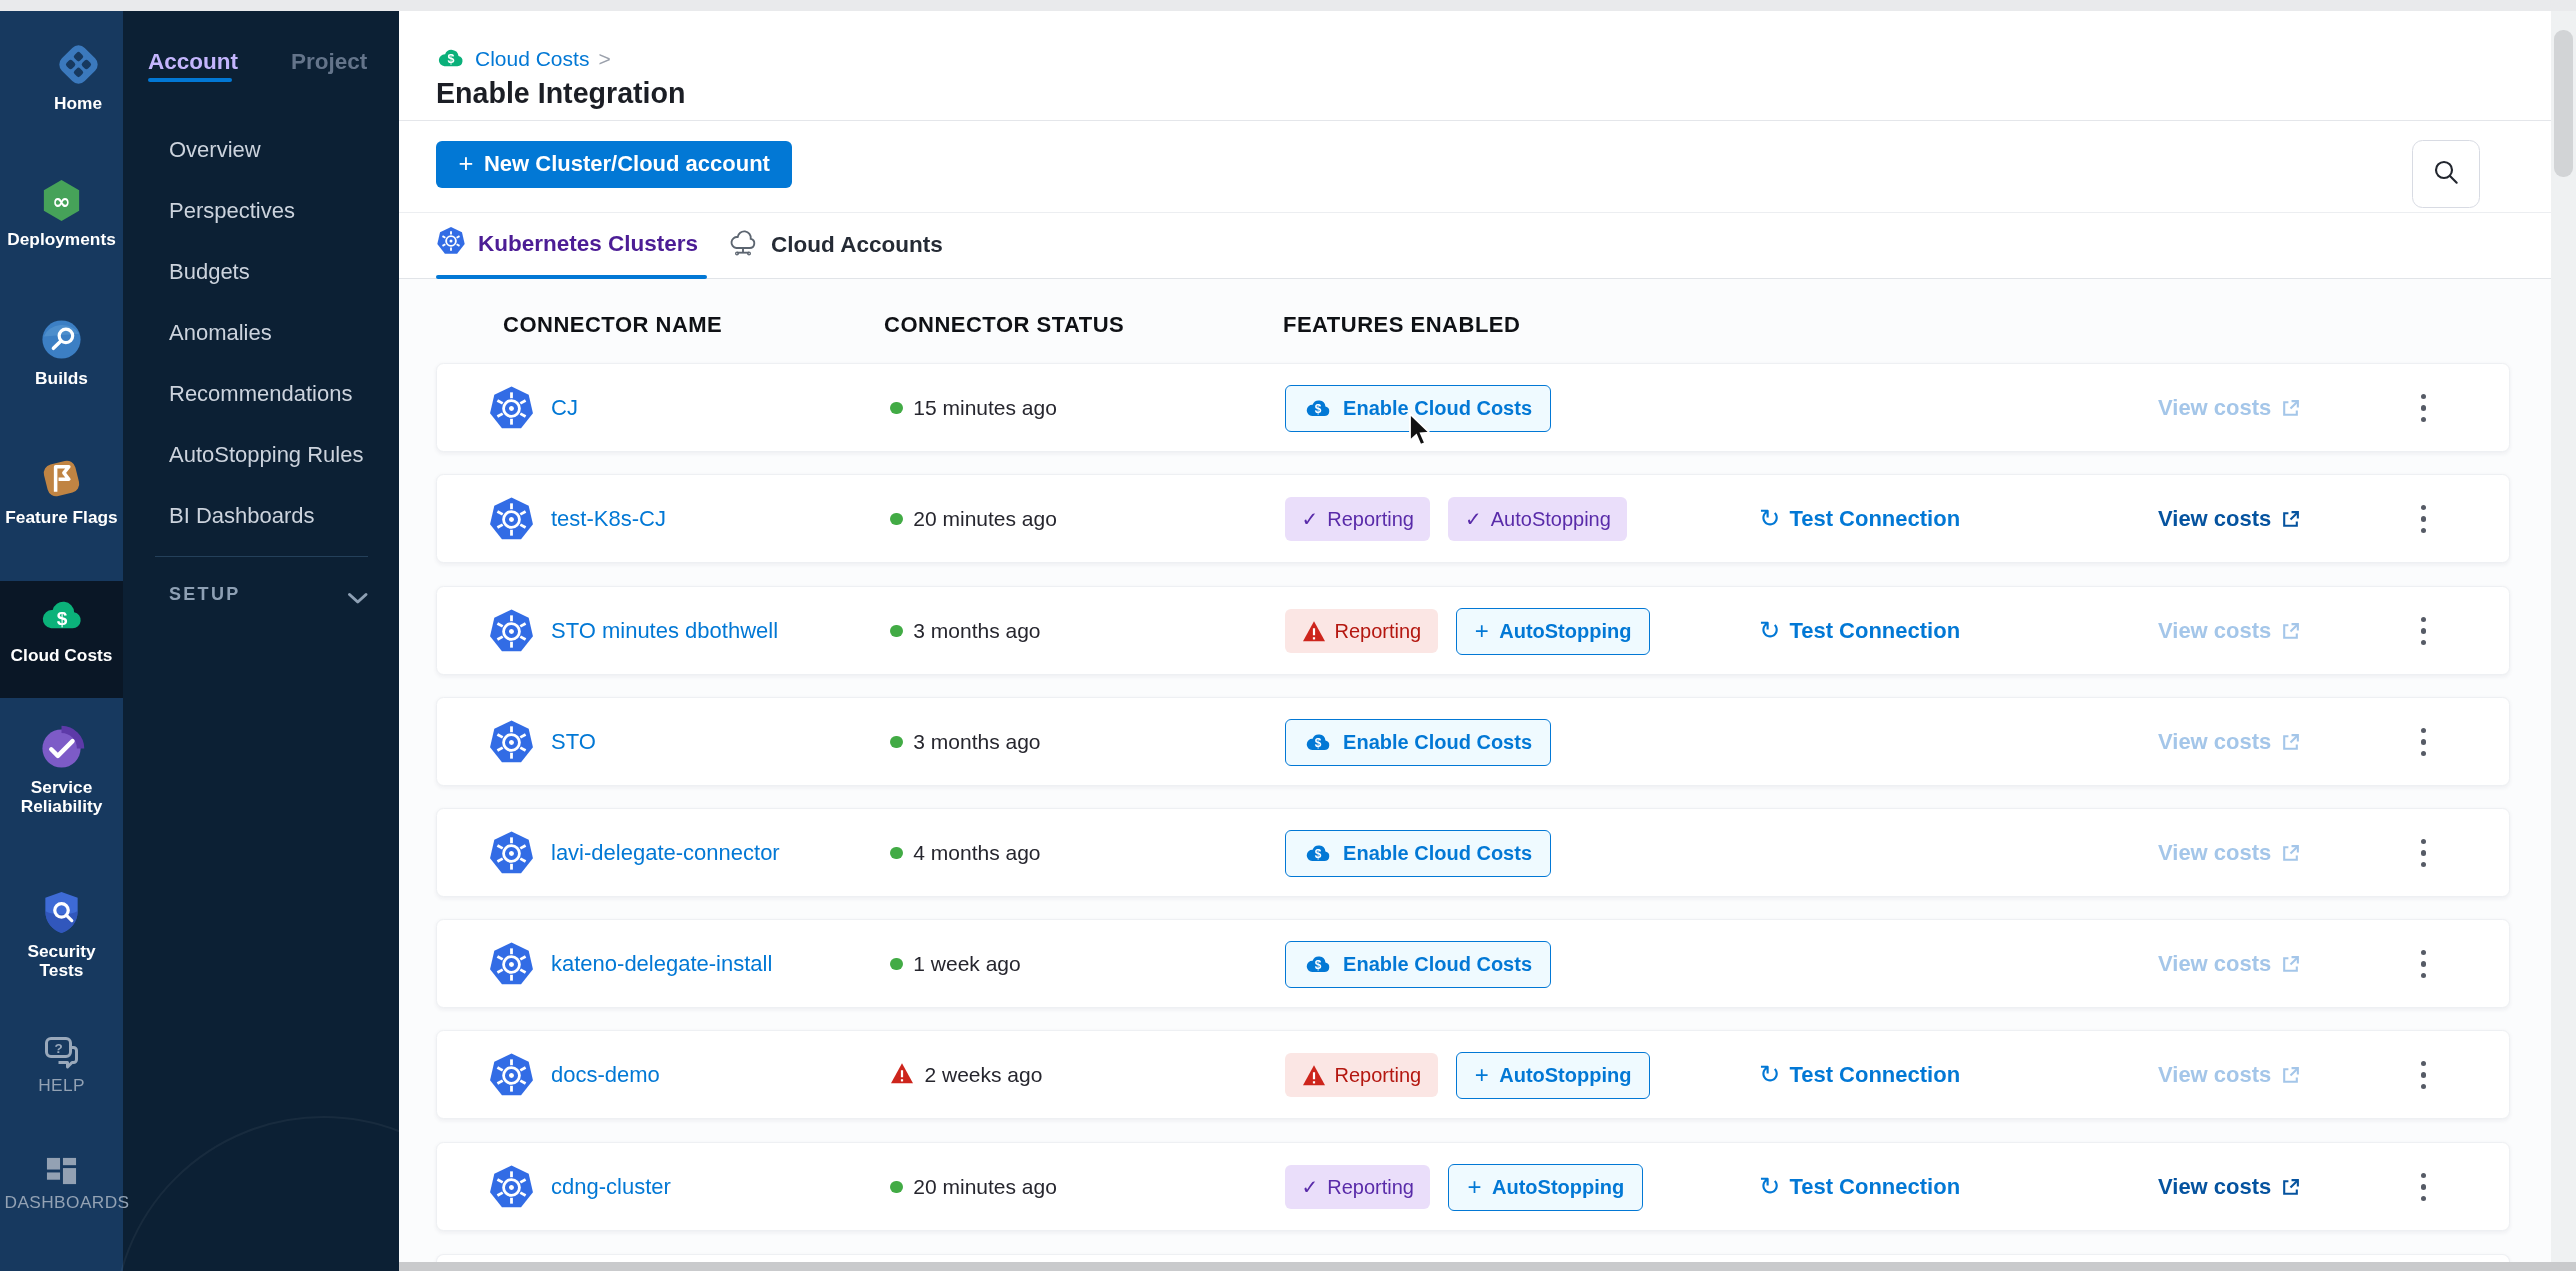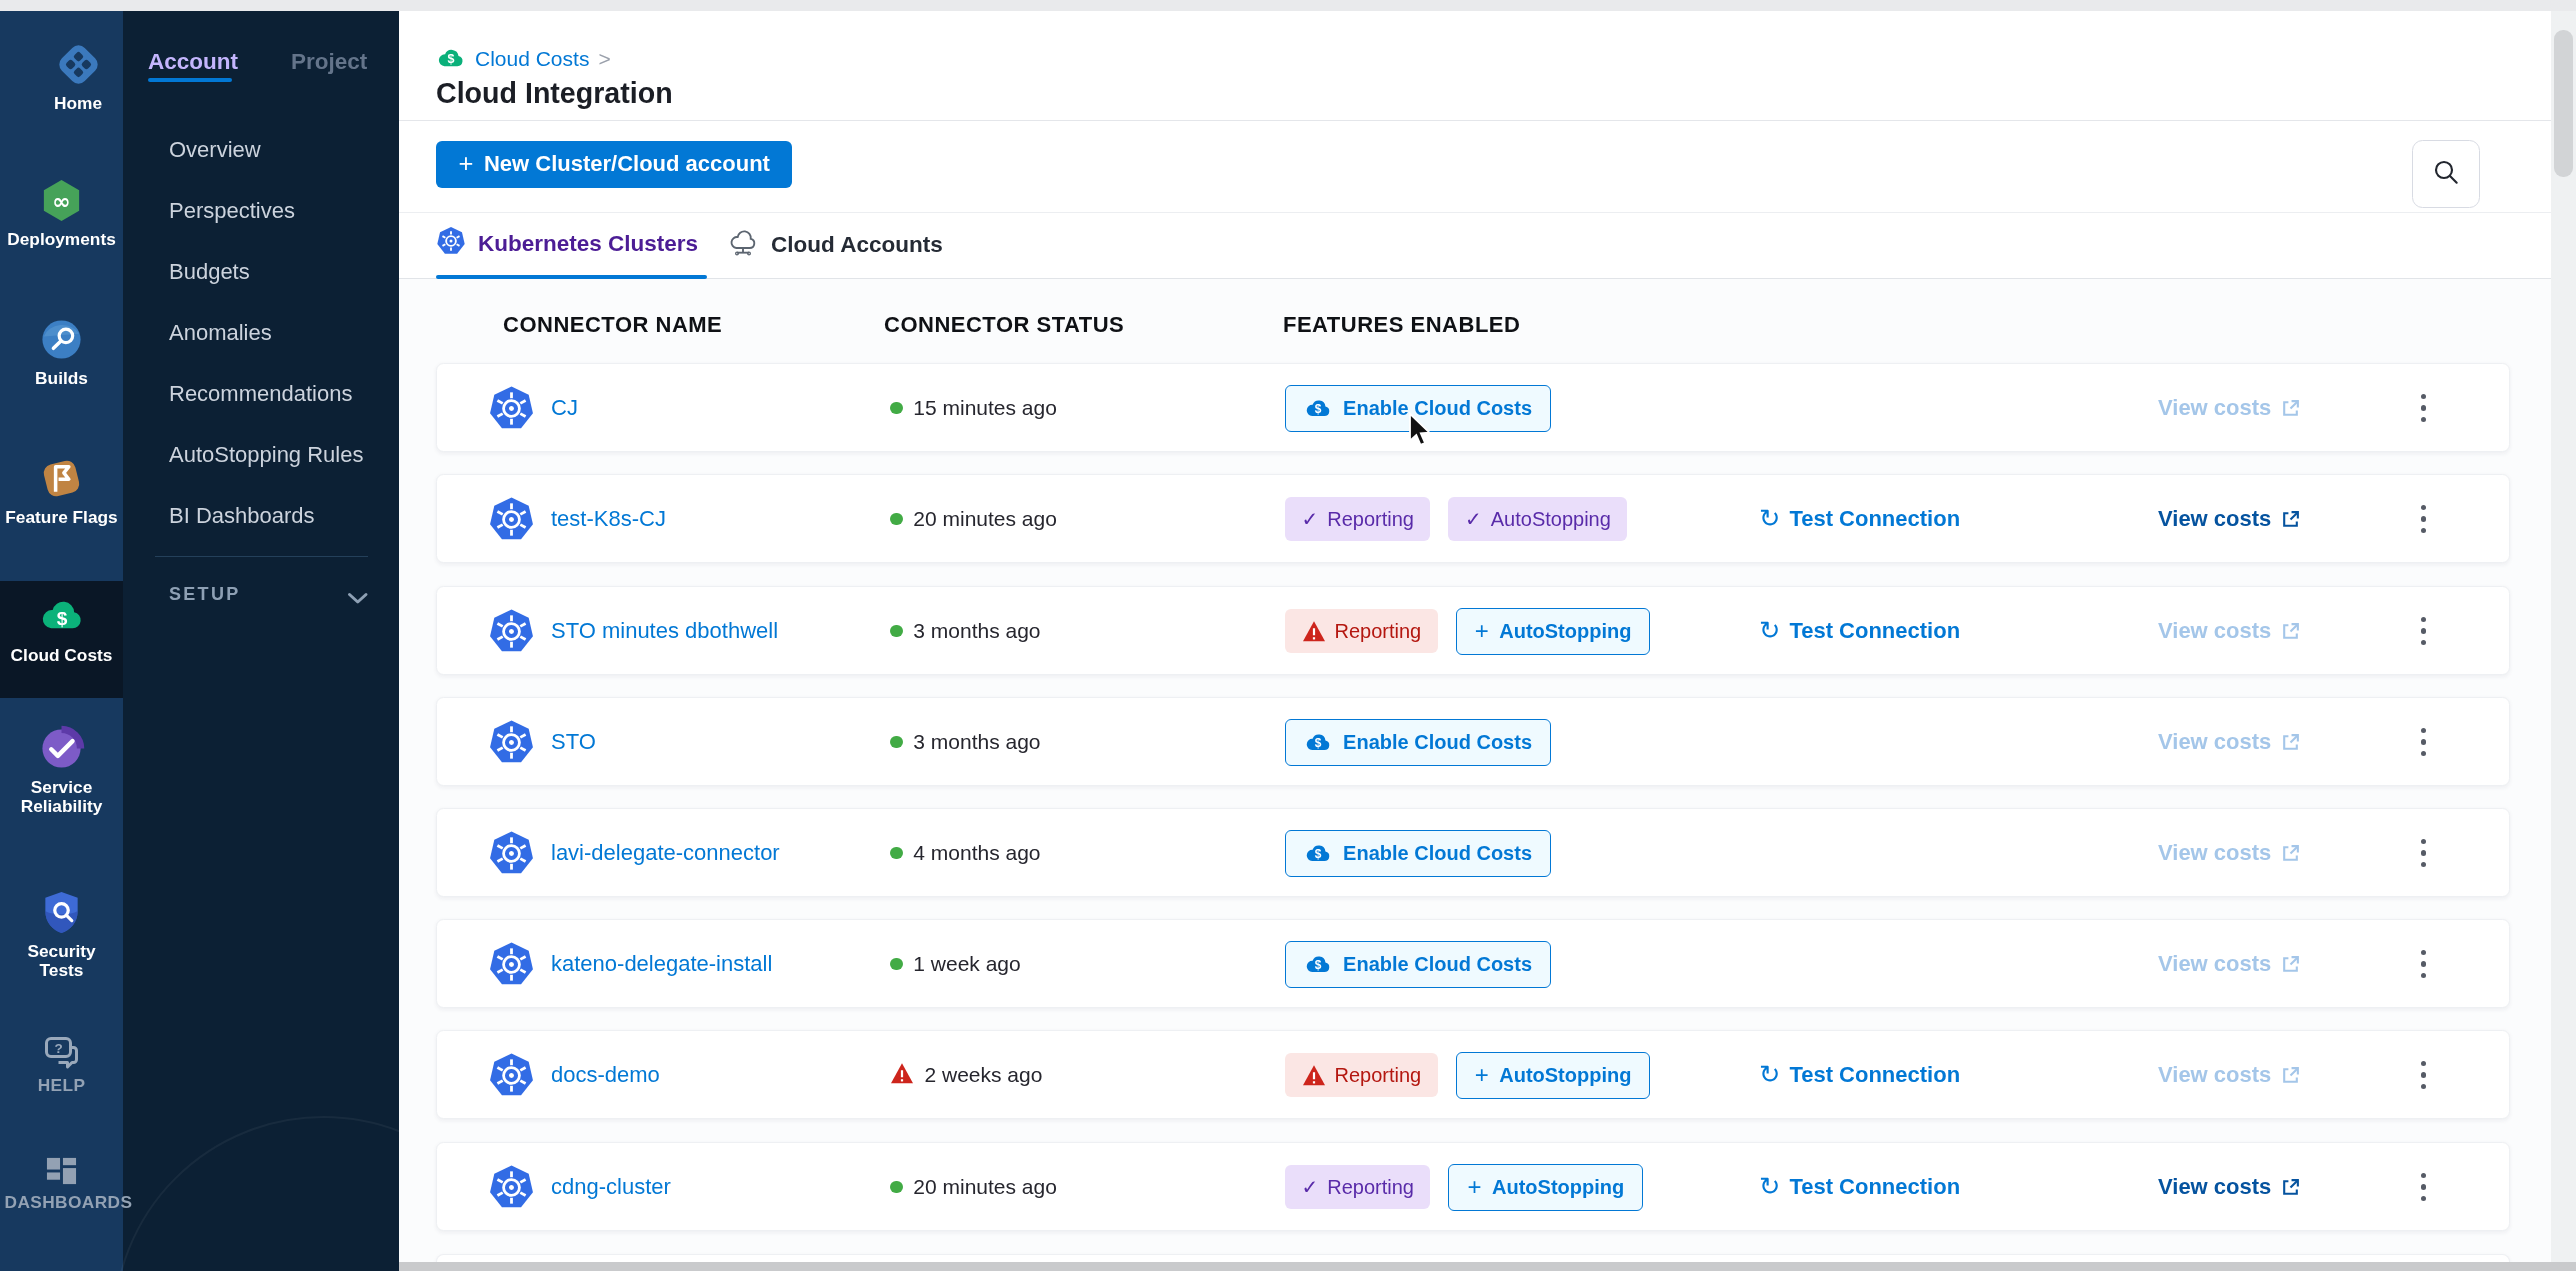--- a/index.html
+++ b/index.html
@@ -9,21 +9,21 @@
 
   
   .top-strip { position:absolute; left:0; top:0; width:2576px; height:10.5px; background:#e9eaec; z-index:40; }
 
   
   .rail { position:absolute; left:0; top:10.5px; width:123px; height:1261px; background:#17395f; z-index:10; }
   .rail-active-bg { position:absolute; left:0; top:570px; width:123px; height:117px; background:#0a1726; }
   .rail-item { position:absolute; left:0; width:123px; text-align:center; cursor:pointer; }
   .rail-item .ric { display:flex; justify-content:center; align-items:center; }
   .rail-item .rlb { margin-top:6px; font-size:17.3px; font-weight:700; color:#ffffff; line-height:19.5px; padding:0 4.5px; }
-  .rail-item.muted .rlb { color:#93a2b4; font-weight:700; letter-spacing:0.4px; }
+  .rail-item.muted .rlb { color:#93a2b4; font-weight:400; letter-spacing:0.4px; }
   .rail-circle { position:absolute; left:113px; top:1105px; width:421px; height:421px; border-radius:50%;
                  border:2.3px solid rgba(255,255,255,0.05); pointer-events:none; }
 
   
   .panel { position:absolute; left:123px; top:10.5px; width:276px; height:1261px; background:#0c2034; z-index:9; overflow:hidden; }
   .panel-tab { position:absolute; font-size:22.5px; cursor:pointer; }
   .panel-tab.account { left:25px; top:38px; color:#c4b5fd; font-weight:700; }
   .panel-tab.project { left:168px; top:38px; color:#64748a; font-weight:700; }
   .panel-underline { position:absolute; left:25px; top:67px; width:84px; height:4.5px; background:#0278d5; border-radius:2.3px; }
   .panel-item { position:absolute; left:46px; font-size:22px; color:#ccd3dd; line-height:25.5px; cursor:pointer; }
@@ -232,21 +232,21 @@
     <div class="breadcrumb">
       <span>
         <svg width="30" height="30" viewBox="0 0 24 24">
             <path d="M6.8 18.5h10.3a4.1 4.1 0 0 0 .9-8.1A5.6 5.6 0 0 0 7.2 9.1a4.1 4.1 0 0 0-.4 9.4z" fill="#0ab07a"></path>
             <text x="11.9" y="16" font-size="10" font-weight="bold" fill="#fff" text-anchor="middle" font-family="Liberation Sans, sans-serif">$</text>
           </svg>
       </span>
       <span class="bc-link">Cloud Costs</span>
       <span class="bc-sep">&gt;</span>
     </div>
-    <h1 class="page-title">Cloud Integration</h1>
+    <h1 class="page-title">Enable Integration</h1>
   </div>
 
   <div class="toolbar">
     <button class="new-btn">
       <span class="plus">+</span>
       <span>New Cluster/Cloud account</span>
     </button>
     <div class="search-btn">
       <span>
         <svg width="32" height="32" viewBox="0 0 24 24">

